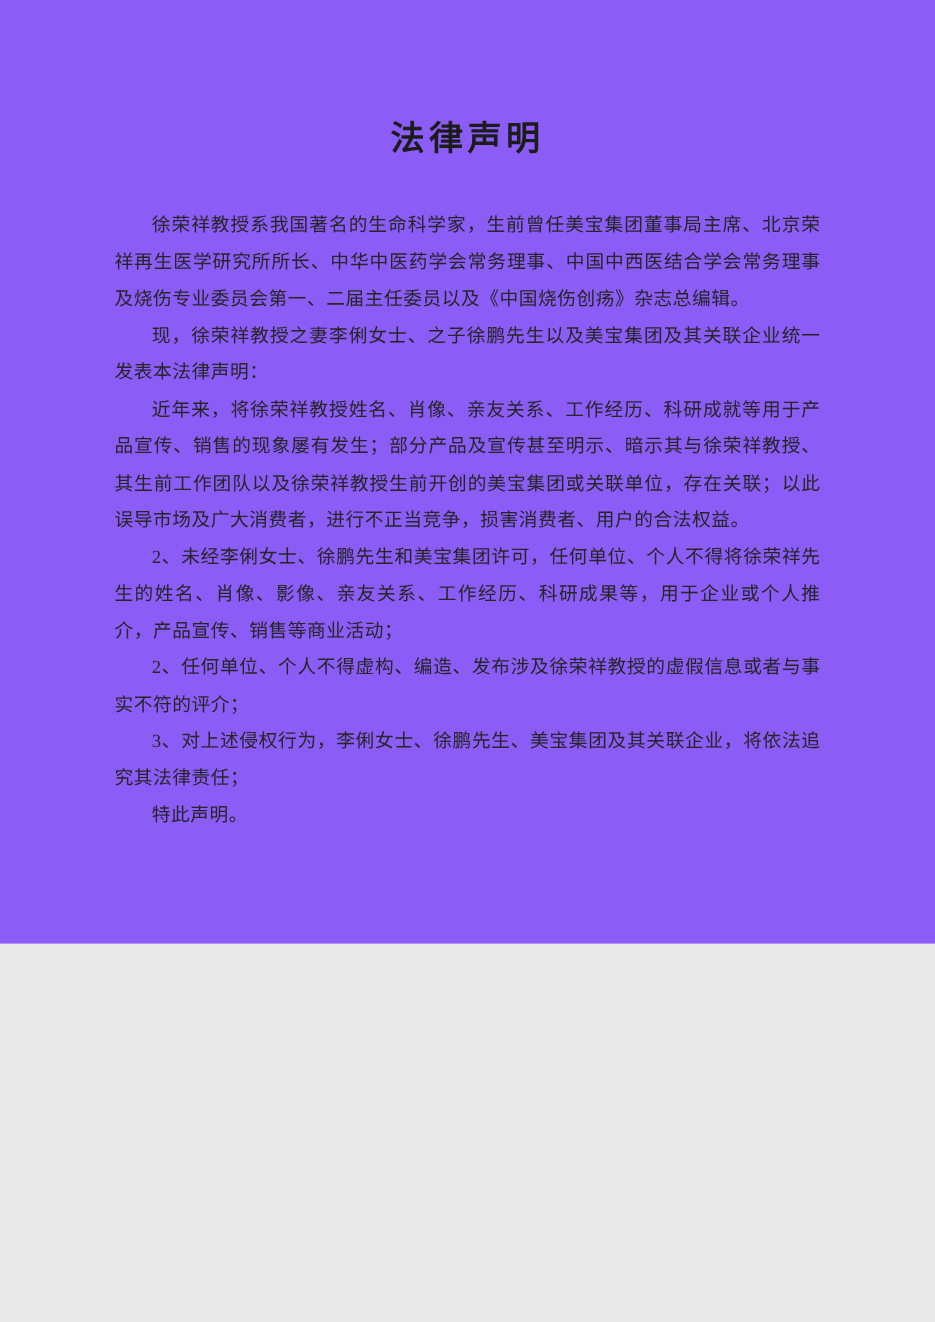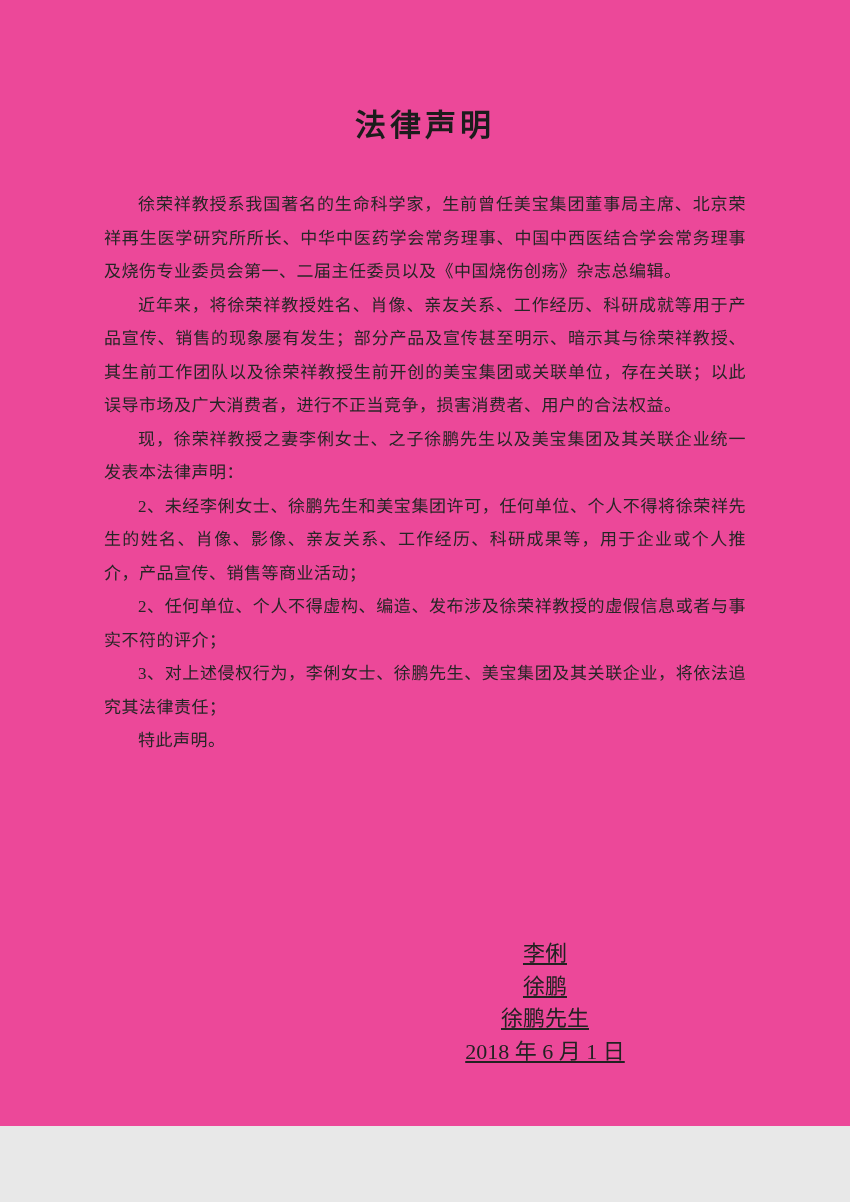--- a/index.html
+++ b/index.html
@@ -3,23 +3,23 @@
 <meta charset="utf-8">
 <style>
   html, body {
     margin: 0;
     padding: 0;
     background: #e8e8e8;
   }
   .page {
     position: relative;
     width: 850px;
-    height: 1126px;
+    height: 858px;
     margin: 0 auto;
-    background: #ec4899;
+    background: #8b5cf6;
     overflow: hidden;
     font-family: "Liberation Serif", "DejaVu Serif", serif;
     color: #262626;
   }
   .doc-title {
     margin: 0;
     padding-top: 100px;
     text-align: center;
     font-size: 31px;
     font-weight: 600;
@@ -57,22 +57,22 @@
 </style>
 </head>
 <body>
 
 <div class="page">
 
   <h1 class="doc-title">法律声明</h1>
 
   <div class="doc-body">
     <p>徐荣祥教授系我国著名的生命科学家，生前曾任美宝集团董事局主席、北京荣祥再生医学研究所所长、中华中医药学会常务理事、中国中西医结合学会常务理事及烧伤专业委员会第一、二届主任委员以及《中国烧伤创疡》杂志总编辑。</p>
+    <p>现，徐荣祥教授之妻李俐女士、之子徐鹏先生以及美宝集团及其关联企业统一发表本法律声明：</p>
     <p>近年来，将徐荣祥教授姓名、肖像、亲友关系、工作经历、科研成就等用于产品宣传、销售的现象屡有发生；部分产品及宣传甚至明示、暗示其与徐荣祥教授、其生前工作团队以及徐荣祥教授生前开创的美宝集团或关联单位，存在关联；以此误导市场及广大消费者，进行不正当竞争，损害消费者、用户的合法权益。</p>
-    <p>现，徐荣祥教授之妻李俐女士、之子徐鹏先生以及美宝集团及其关联企业统一发表本法律声明：</p>
     <p>2、未经李俐女士、徐鹏先生和美宝集团许可，任何单位、个人不得将徐荣祥先生的姓名、肖像、影像、亲友关系、工作经历、科研成果等，用于企业或个人推介，产品宣传、销售等商业活动；</p>
     <p>2、任何单位、个人不得虚构、编造、发布涉及徐荣祥教授的虚假信息或者与事实不符的评介；</p>
     <p>3、对上述侵权行为，李俐女士、徐鹏先生、美宝集团及其关联企业，将依法追究其法律责任；</p>
     <p>特此声明。</p>
   </div>
 
   <div class="signature-block">
     <div class="sig-line">李俐</div>
     <div class="sig-line">徐鹏</div>
     <div class="sig-line">徐鹏先生</div>

